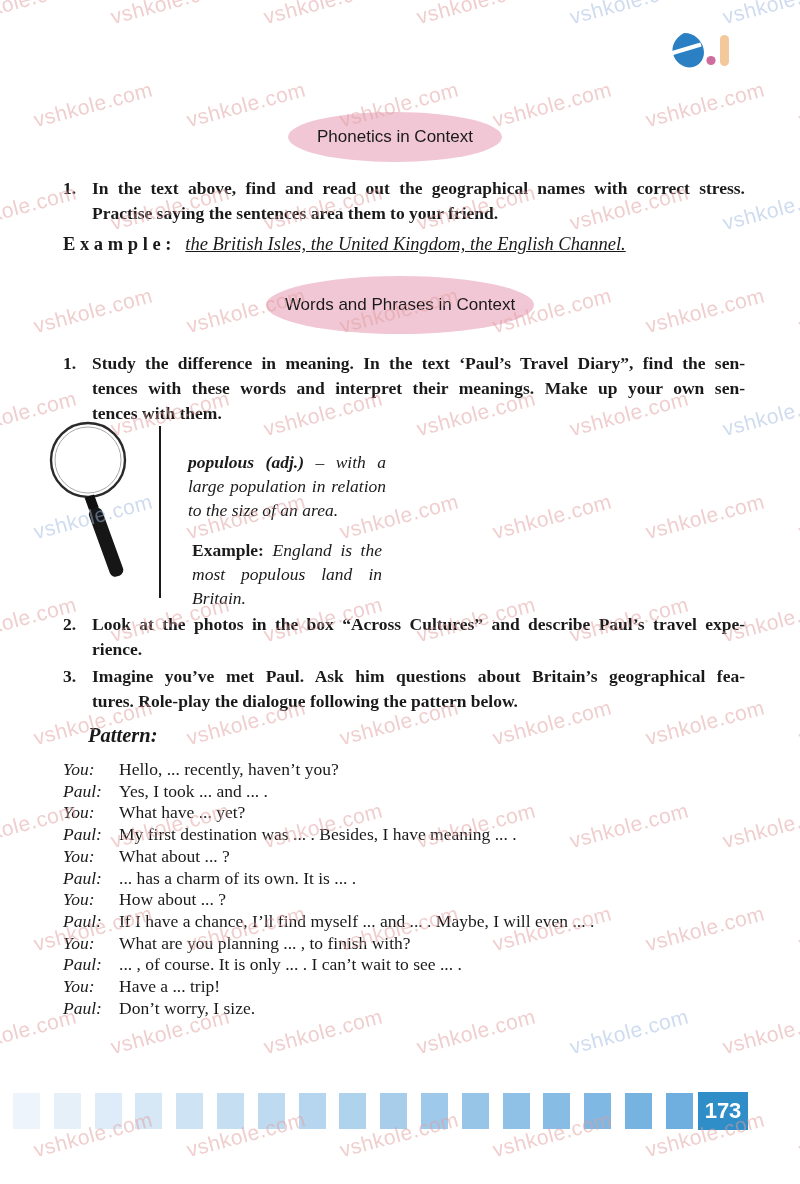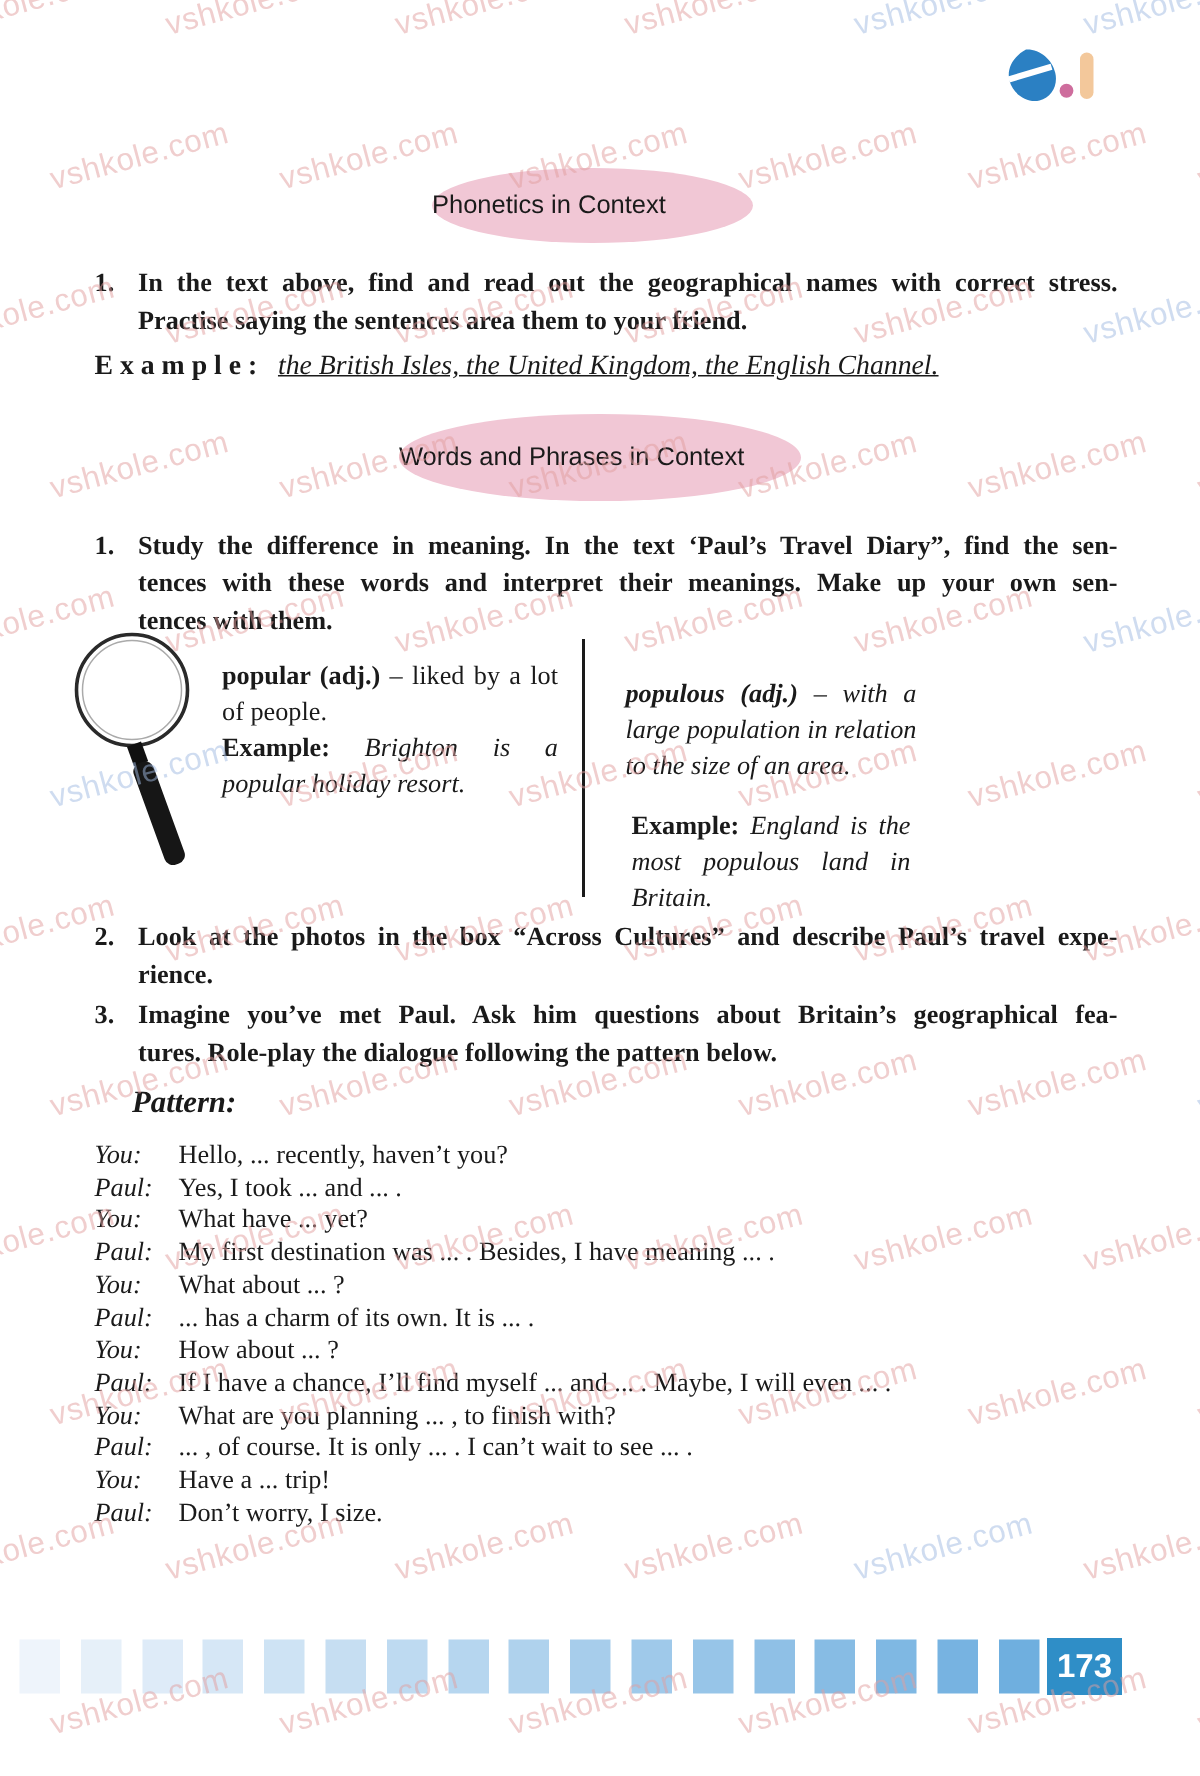--- a/index.html
+++ b/index.html
@@ -8,21 +8,21 @@
   
   #watermark-layer{position:absolute;inset:0;z-index:6;pointer-events:none;}
   .wm{position:absolute;font-family:"Liberation Sans",sans-serif;font-size:21px;
       letter-spacing:.5px;transform:rotate(-15deg);transform-origin:left top;white-space:nowrap;}
   .content{position:absolute;inset:0;z-index:2;}
 
   .section-title{position:absolute;left:86px;top:62px;font-family:"Liberation Sans",sans-serif;
       font-weight:bold;font-size:21px;letter-spacing:.3px;}
   .logo{position:absolute;left:670px;top:32px;}
 
-  .badge{position:absolute;border-radius:50%;display:flex;align-items:center;justify-content:flex-start;
+  .badge{position:absolute;border-radius:50%;display:flex;align-items:center;justify-content:center;
       font-family:"Liberation Sans",sans-serif;font-size:17px;color:#1a1a1a;text-align:center;}
   .badge-1{left:288px;top:112px;width:214px;height:50px;}
   .badge-2{left:266px;top:276px;width:268px;height:58px;}
 
   .exercise{position:absolute;left:63px;width:682px;display:flex;}
   .ex-num{font-weight:bold;font-size:17.5px;width:29px;flex:none;line-height:25px;}
   .ex-body{flex:1;font-weight:bold;font-size:17.5px;line-height:25px;}
   .exline{text-align:justify;text-align-last:justify;}
   .exline.last{text-align:justify;text-align-last:auto;}
 
@@ -102,29 +102,20 @@
 
     <div class="defbox">
       <svg class="glass" viewBox="0 0 95 180">
         <circle cx="40" cy="42" r="37" fill="none" stroke="#2a2a2a" stroke-width="2.4"></circle>
         <circle cx="40" cy="42" r="33" fill="none" stroke="#aaaaaa" stroke-width="1"></circle>
         <g transform="rotate(-20 42 80)">
           <rect x="37" y="78" width="10" height="14" fill="#101010"></rect>
           <rect x="35" y="91" width="14" height="72" rx="6" fill="#161616"></rect>
         </g>
       </svg>
-      <div class="def-col def-left">
-        <p style="margin:0;">
-          <span class="term">popular (adj.)</span><span> – liked by a lot of people.</span>
-        </p>
-        <p style="margin:0;">
-          <span class="exlbl">Example:</span>
-          <span class="exm">Brighton is a popular holiday resort.</span>
-        </p>
-      </div>
       <div class="def-divider"></div>
       <div class="def-col def-right">
         <p style="margin:12px;font-style:italic;">
           <span class="term">populous (adj.)</span><span> – with a large population in relation to the size of an area.</span>
         </p>
         <p style="margin:16px;font-family:Liberation Serif, serif;">
           <span class="exlbl">Example:</span>
           <span class="exm">England is the most populous land in Britain.</span>
         </p>
       </div>

